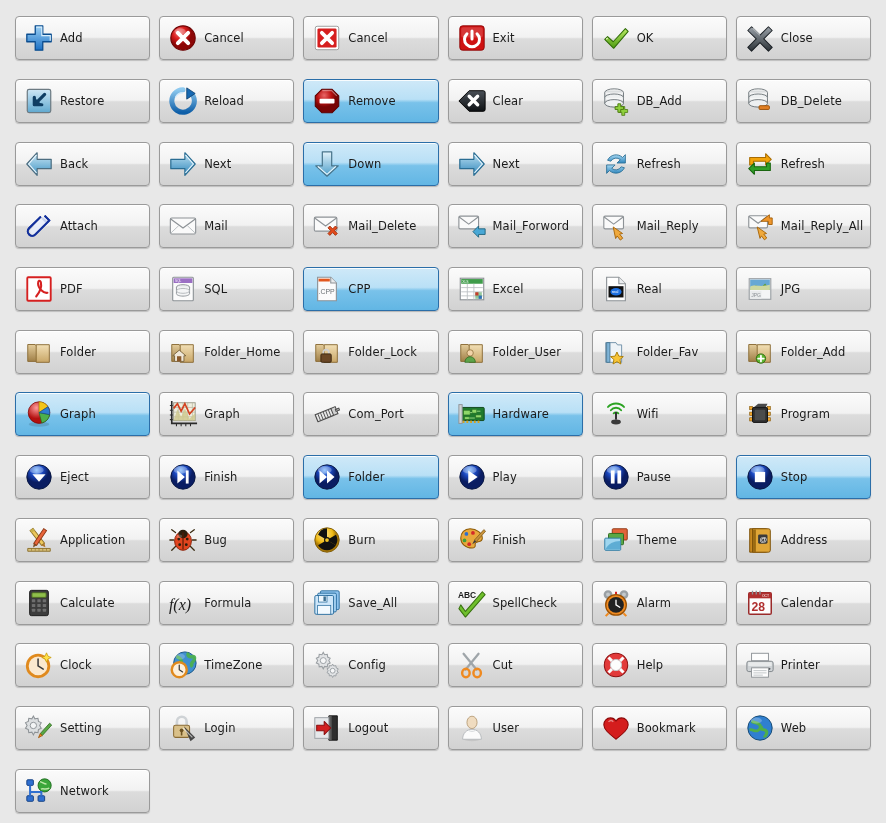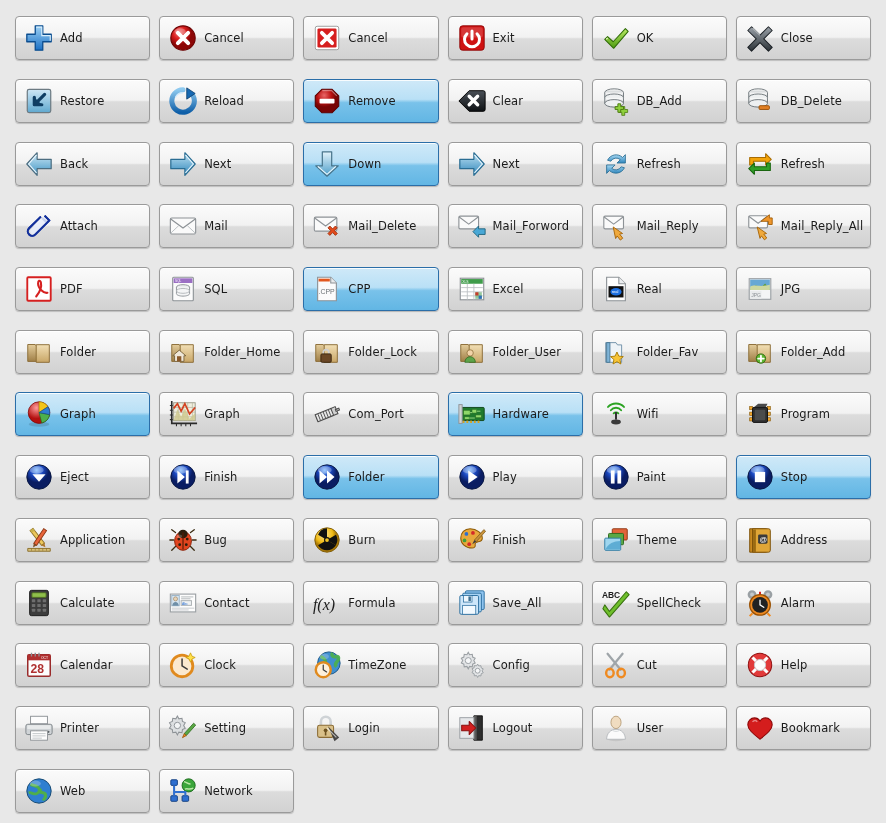--- a/index.html
+++ b/index.html
@@ -784,21 +784,21 @@
               <stop offset="52%" stop-color="#1b48c0"></stop>
               <stop offset="1" stop-color="#0a1d62"></stop>
             </radialGradient>
           </defs>
           <circle cx="16" cy="16" r="13" fill="url(#mb)" stroke="#06143f" stroke-width="1"></circle>
           <ellipse cx="13.5" cy="8.5" rx="7.5" ry="4" fill="#fff" opacity=".3"></ellipse>
           <rect x="10.5" y="9" width="4" height="14" fill="#fff"></rect>
           <rect x="17.5" y="9" width="4" height="14" fill="#fff"></rect>
         </svg>
       </span>
-      <span class="lbl">Paint</span>
+      <span class="lbl">Pause</span>
     </div>
     <div class="btn sel">
       <span class="ico">
         <svg width="30" height="30" viewBox="0 0 32 32">
           <defs>
             <radialGradient id="mb" cx="40%" cy="22%">
               <stop offset="0" stop-color="#78b7ff"></stop>
               <stop offset="52%" stop-color="#1b48c0"></stop>
               <stop offset="1" stop-color="#0a1d62"></stop>
             </radialGradient>
@@ -927,39 +927,20 @@
             <rect x="14.2" y="22" width="3.6" height="3.2" rx=".6"></rect>
             <rect x="20" y="22" width="3.6" height="3.2" rx=".6"></rect>
           </g>
         </svg>
       </span>
       <span class="lbl">Calculate</span>
     </div>
     <div class="btn">
       <span class="ico">
         <svg width="30" height="30" viewBox="0 0 32 32">
-          <rect x="2.5" y="6.5" width="27" height="19" fill="#fdfdfd" stroke="#9ba0a4" stroke-width="1.2"></rect>
-          <rect x="4" y="8" width="8" height="11" fill="#d9e7f2" stroke="#9ab3c7"></rect>
-          <circle cx="8" cy="11.6" r="2.2" fill="#e8d2b4" stroke="#9a8566" stroke-width=".7"></circle>
-          <path d="M4.6 19c0-2.6 1.6-4 3.4-4s3.4 1.4 3.4 4z" fill="#6f8fa8"></path>
-          <g stroke="#a9aeb1" stroke-width=".9">
-            <path d="M14 9.5h13M14 11.5h10"></path>
-          </g>
-          <rect x="14" y="13.5" width="11" height="5" fill="#eef1f3" stroke="#a9aeb1"></rect>
-          <text x="15" y="17.6" font-size="3.6" fill="#2b6fd0" font-family="sans-serif">Abc</text>
-          <g stroke="#b9bec1" stroke-width=".8">
-            <path d="M4 21.5h24M4 23.4h18"></path>
-          </g>
-        </svg>
-      </span>
-      <span class="lbl">Contact</span>
-    </div>
-    <div class="btn">
-      <span class="ico">
-        <svg width="30" height="30" viewBox="0 0 32 32">
           <text x="1" y="23" font-size="17" font-style="italic" font-family="serif" fill="#1b1b1b">f(x)</text>
         </svg>
       </span>
       <span class="lbl">Formula</span>
     </div>
     <div class="btn">
       <span class="ico">
         <svg width="30" height="30" viewBox="0 0 32 32">
           <rect x="9" y="3" width="20" height="20" rx="1.4" fill="#8fc4ef" stroke="#2a6d9e"></rect>
           <rect x="6" y="5.5" width="20" height="20" rx="1.4" fill="#a8d4f4" stroke="#2a6d9e"></rect>

